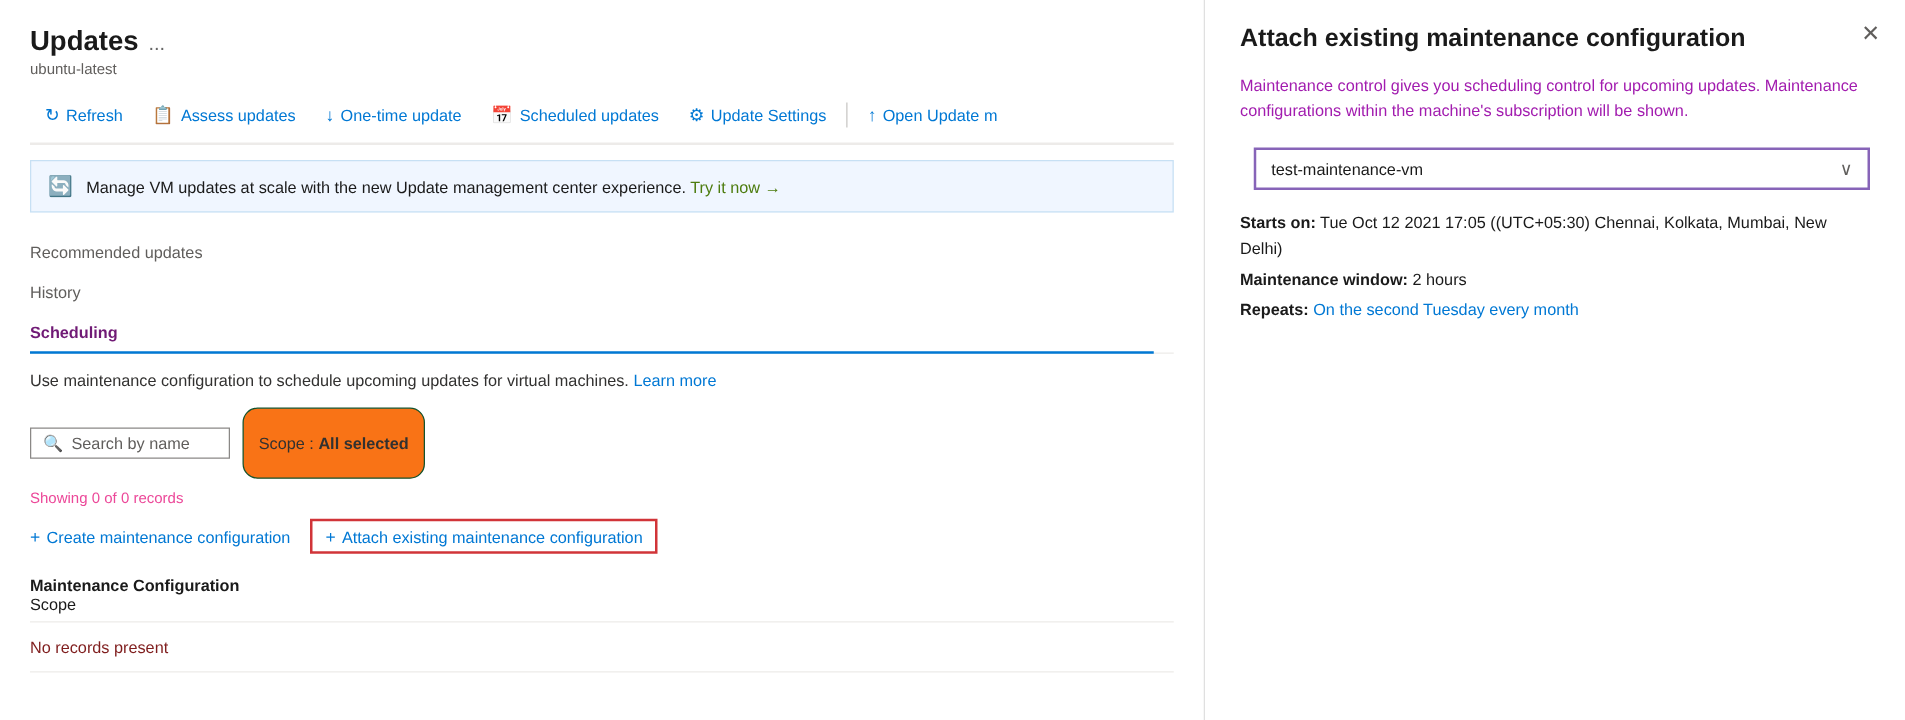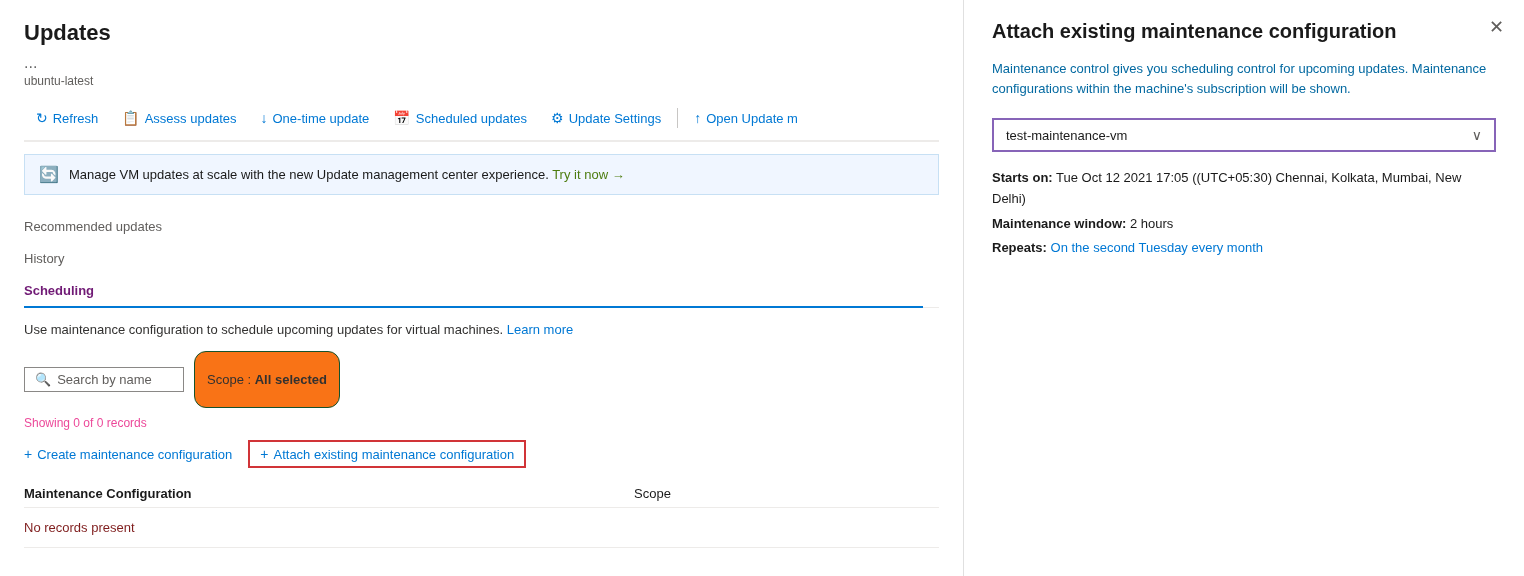--- a/index.html
+++ b/index.html
@@ -198,20 +198,21 @@
     .action-btn .plus-icon {
       font-size: 14px;
       font-weight: 300;
     }
 
     
     .table-header {
       display: flex;
       border-bottom: 1px solid #edebe9;
       padding: 6px 0;
+      flex-direction: column;
     }
 
     .col-config { flex: 2; font-weight: 600; font-size: 13px; }
     .col-scope { flex: 1; font-size: 13px; }
 
     .no-records {
       padding: 12px 0;
       font-size: 13px;
       color: #7f1d1d;
       border-bottom: 1px solid #edebe9;
@@ -241,37 +242,38 @@
       background: none;
       border: none;
       font-size: 18px;
       cursor: pointer;
       color: #605e5c;
       line-height: 1;
     }
 
     .panel-desc {
       font-size: 13px;
-      color: #0369a1;
+      color: #a21caf;
       margin-bottom: 20px;
       line-height: 1.5;
     }
 
     
     .dropdown {
       display: flex;
       align-items: center;
       justify-content: space-between;
       border: 2px solid #8764b8;
       padding: 7px 12px;
       background: #fff;
       cursor: pointer;
       margin-bottom: 16px;
       font-size: 13px;
       color: #1a1a1a;
+      margin-left: 11px;
     }
 
     .dropdown-arrow {
       font-size: 14px;
       color: #605e5c;
     }
 
     
     .detail-line {
       font-size: 13px;
@@ -286,21 +288,21 @@
 
     .detail-line .value-blue {
       color: #0078d4;
     }
   </style>
 </head>
 <body>
 
 <div class="left-panel">
 
-  <div style="display:flex; align-items:baseline; gap:8px; margin-bottom:2px;flex-direction:column;">
+  <div style="display:flex; align-items:baseline; gap:8px; margin-bottom:2px;">
     <span class="page-title">Updates</span>
     <span class="ellipsis" style="font-size:16px; color:#666;">...</span>
   </div>
   <div class="subtitle">ubuntu-latest</div>
 
   <div class="toolbar">
     <button class="toolbar-btn">
       <span class="toolbar-icon">↻</span>
       <span>Refresh</span>
     </button>

